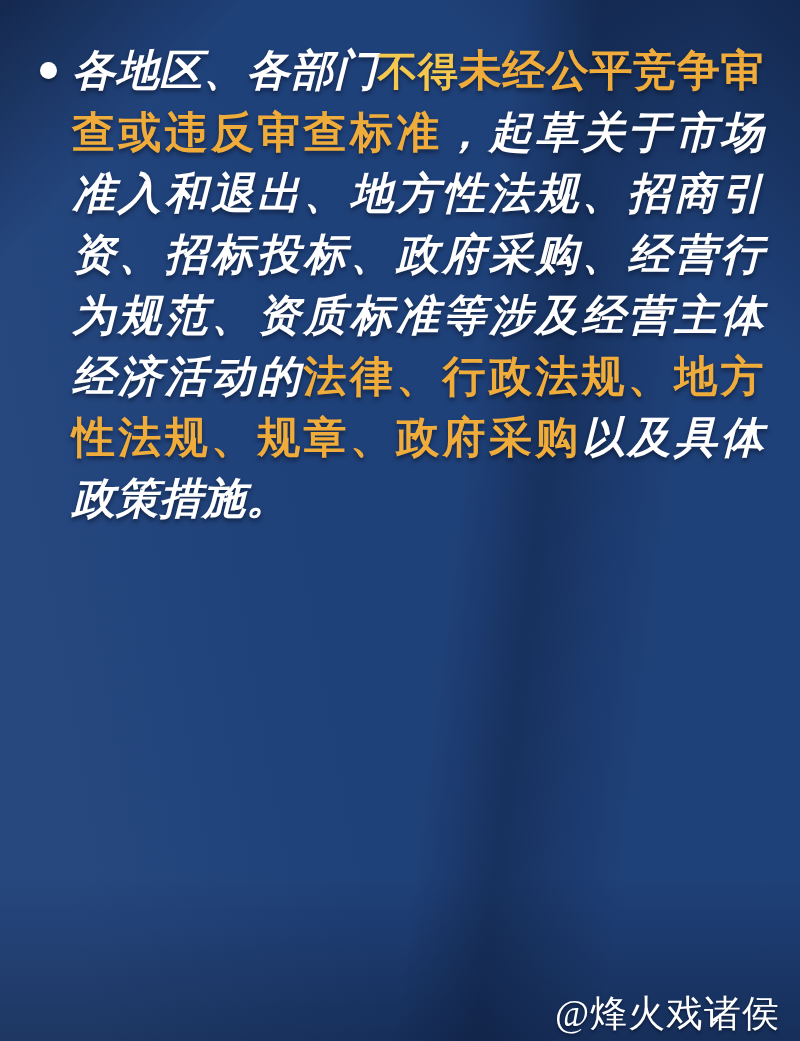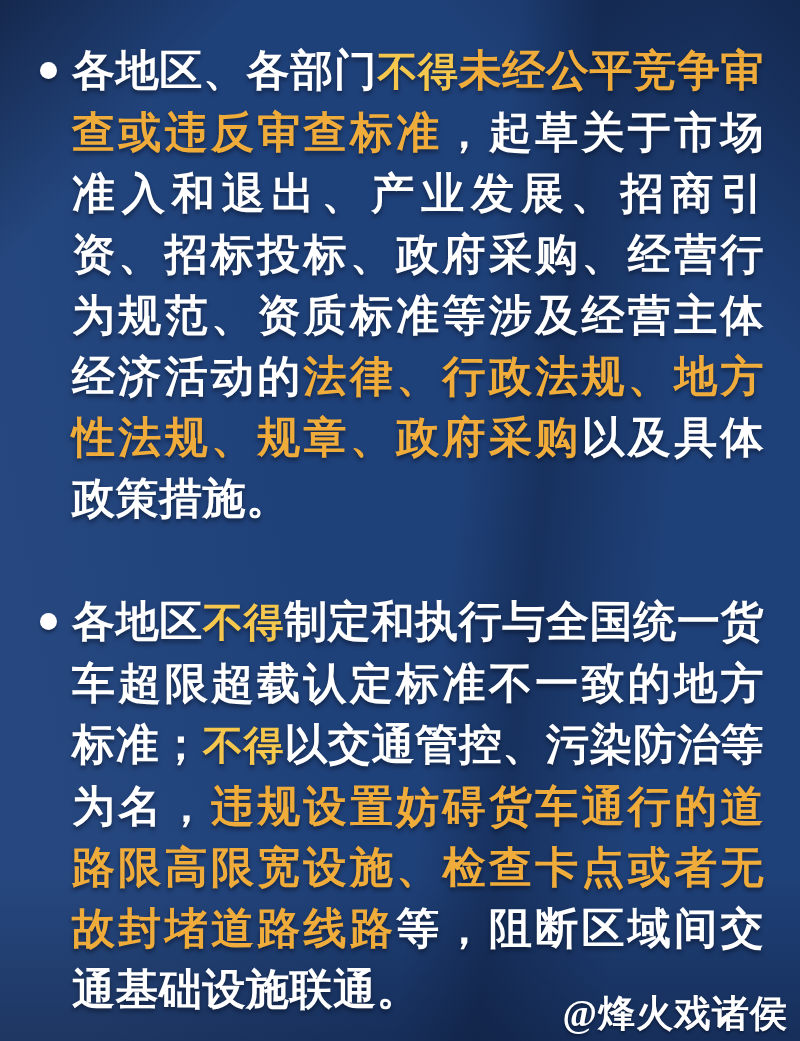--- a/index.html
+++ b/index.html
@@ -51,48 +51,44 @@
     margin: 0;
     font-size: 43px;
     line-height: 61px;
     font-weight: 700;
     letter-spacing: 0.5px;
     color: var(--white, #ffffff);
     text-align: justify;
     text-shadow: 0 3px 4px rgba(5,10,25,0.5);
   }
   .seg { white-space: normal; }
-  .seg-white { color: var(--white, #ffffff); }
+  .seg-white { color: var(--white, #ffffff); font-style: italic; }
   .seg-gold  { color: var(--gold, #efac3a); }
   .seg-gold-big {
     color: var(--gold-big, #f5c84d);
     font-size: 40px;
     font-weight: 900;
     line-height: 61px;
   }
   .watermark {
     position: absolute;
-    right: 12px;
+    right: 20px;
     bottom: 2px;
     font-family: "Liberation Serif", "DejaVu Serif", serif;
-    font-weight: 700;
+    font-weight: 400;
     font-size: 37px;
     color: var(--white, #ffffff);
     text-shadow: 0 2px 3px rgba(5,10,25,0.55);
     letter-spacing: 1px;
   }
 </style>
 </head>
 <body>
 
 <div class="poster">
   <div class="content">
       <div class="bullet-item">
         <span class="dot"></span>
-        <p class="bullet-text"><span class="seg seg-white">各地区、各部门</span><span class="seg seg-gold-big">不得</span><span class="seg seg-gold">未经公平竞争审查或违反审查标准</span><span class="seg seg-white">，起草关于市场准入和退出、产业发展、招商引资、招标投标、政府采购、经营行为规范、资质标准等涉及经营主体经济活动的</span><span class="seg seg-gold">法律、行政法规、地方性法规、规章、政府采购</span><span class="seg seg-white">以及具体政策措施。</span></p>
-      </div>
-      <div class="bullet-item">
-        <span class="dot"></span>
-        <p class="bullet-text"><span class="seg seg-white">各地区</span><span class="seg seg-gold-big">不得</span><span class="seg seg-white">制定和执行与全国统一货车超限超载认定标准不一致的地方标准；</span><span class="seg seg-gold-big">不得</span><span class="seg seg-white">以交通管控、污染防治等为名，</span><span class="seg seg-gold">违规设置妨碍货车通行的道路限高限宽设施、检查卡点或者无故封堵道路线路</span><span class="seg seg-white">等，阻断区域间交通基础设施联通。</span></p>
+        <p class="bullet-text"><span class="seg seg-white">各地区、各部门</span><span class="seg seg-gold-big">不得</span><span class="seg seg-gold">未经公平竞争审查或违反审查标准</span><span class="seg seg-white">，起草关于市场准入和退出、地方性法规、招商引资、招标投标、政府采购、经营行为规范、资质标准等涉及经营主体经济活动的</span><span class="seg seg-gold">法律、行政法规、地方性法规、规章、政府采购</span><span class="seg seg-white">以及具体政策措施。</span></p>
       </div>
     </div>
   <div class="watermark">@烽火戏诸侯</div>
 </div>
 
 </body></html>

